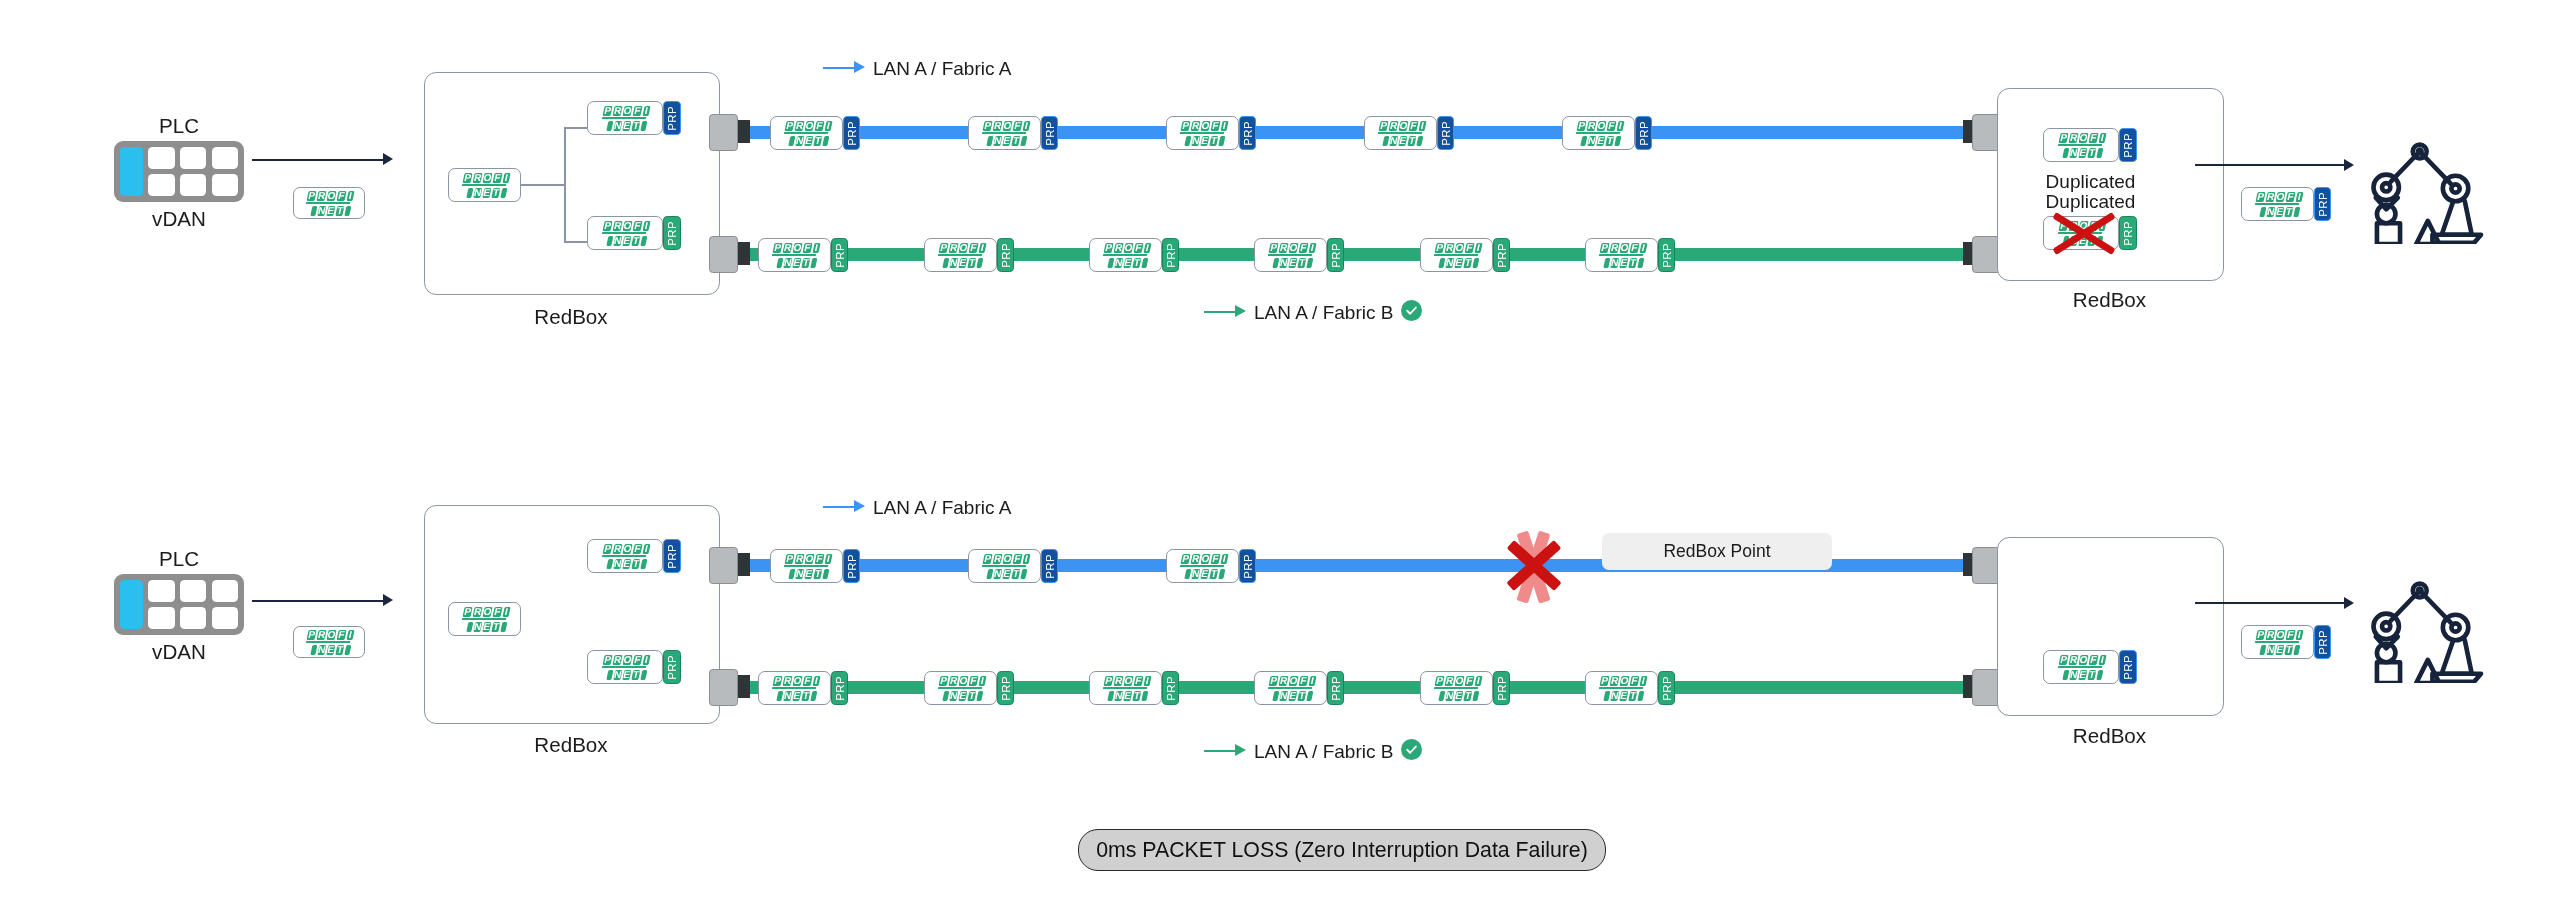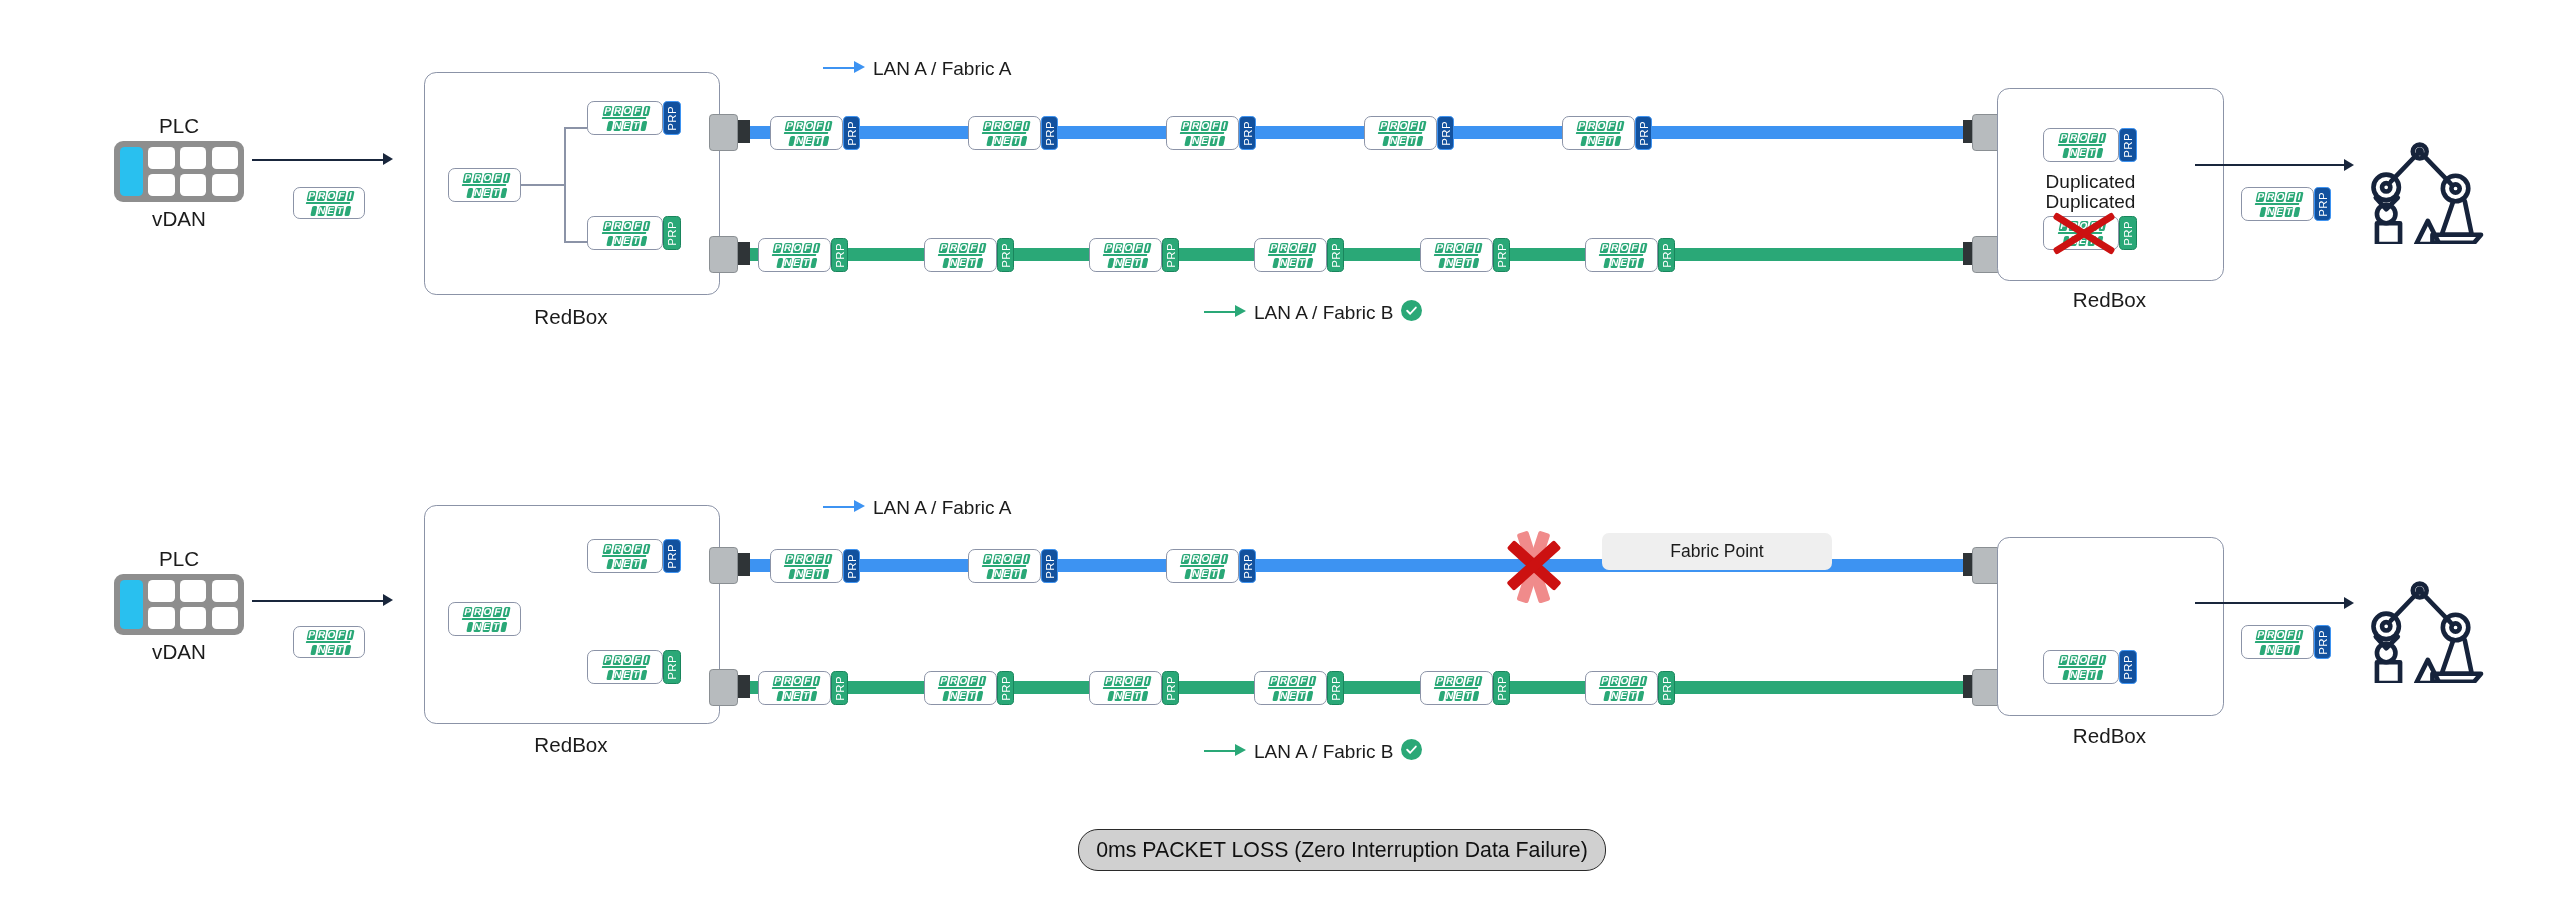--- a/index.html
+++ b/index.html
@@ -956,21 +956,21 @@
     </div>
   </div>
 
 <div class="xmark" style="left:1494px;top:526px;width:76px;height:76px;">
   <div class="xbar" style="left:3px;top:35px;width:73px;height:12.2px;background:#f08b8b;transform:rotate(72deg);transform-origin:center;"></div>
   <div class="xbar" style="left:3px;top:35px;width:73px;height:12.2px;background:#f08b8b;transform:rotate(-72deg);transform-origin:center;"></div>
   <div class="xbar" style="left:7.6px;top:34px;width:64px;height:11.4px;background:#cc1111;transform:rotate(42deg);transform-origin:center;"></div>
   <div class="xbar" style="left:7.6px;top:34px;width:64px;height:11.4px;background:#cc1111;transform:rotate(-42deg);transform-origin:center;"></div>
 </div>
 
-<div class="fp-label" style="left:1602px;top:533px;width:230px;height:37px;">Fabric Point</div>
+<div class="fp-label" style="left:1602px;top:533px;width:230px;height:37px;">RedBox Point</div>
 
 <div class="leg-line" style="left:1204px;top:750px;width:32px;background:#2aa877;"></div>
 <div class="leg-head" style="left:1235px;top:744px;border-left:11.4px solid #2aa877;"></div>
 <div class="abs cap-s" style="left:1254px;top:741px;">LAN A / Fabric B</div>
 <div class="check" style="left:1401px;top:739px;">
   <svg viewBox="0 0 24 24" fill="none" stroke="#fff" stroke-width="3.4" stroke-linecap="round" stroke-linejoin="round">
     <path d="M4 12.5 L9.5 18 L20 6.5"></path>
   </svg>
 </div>
 

